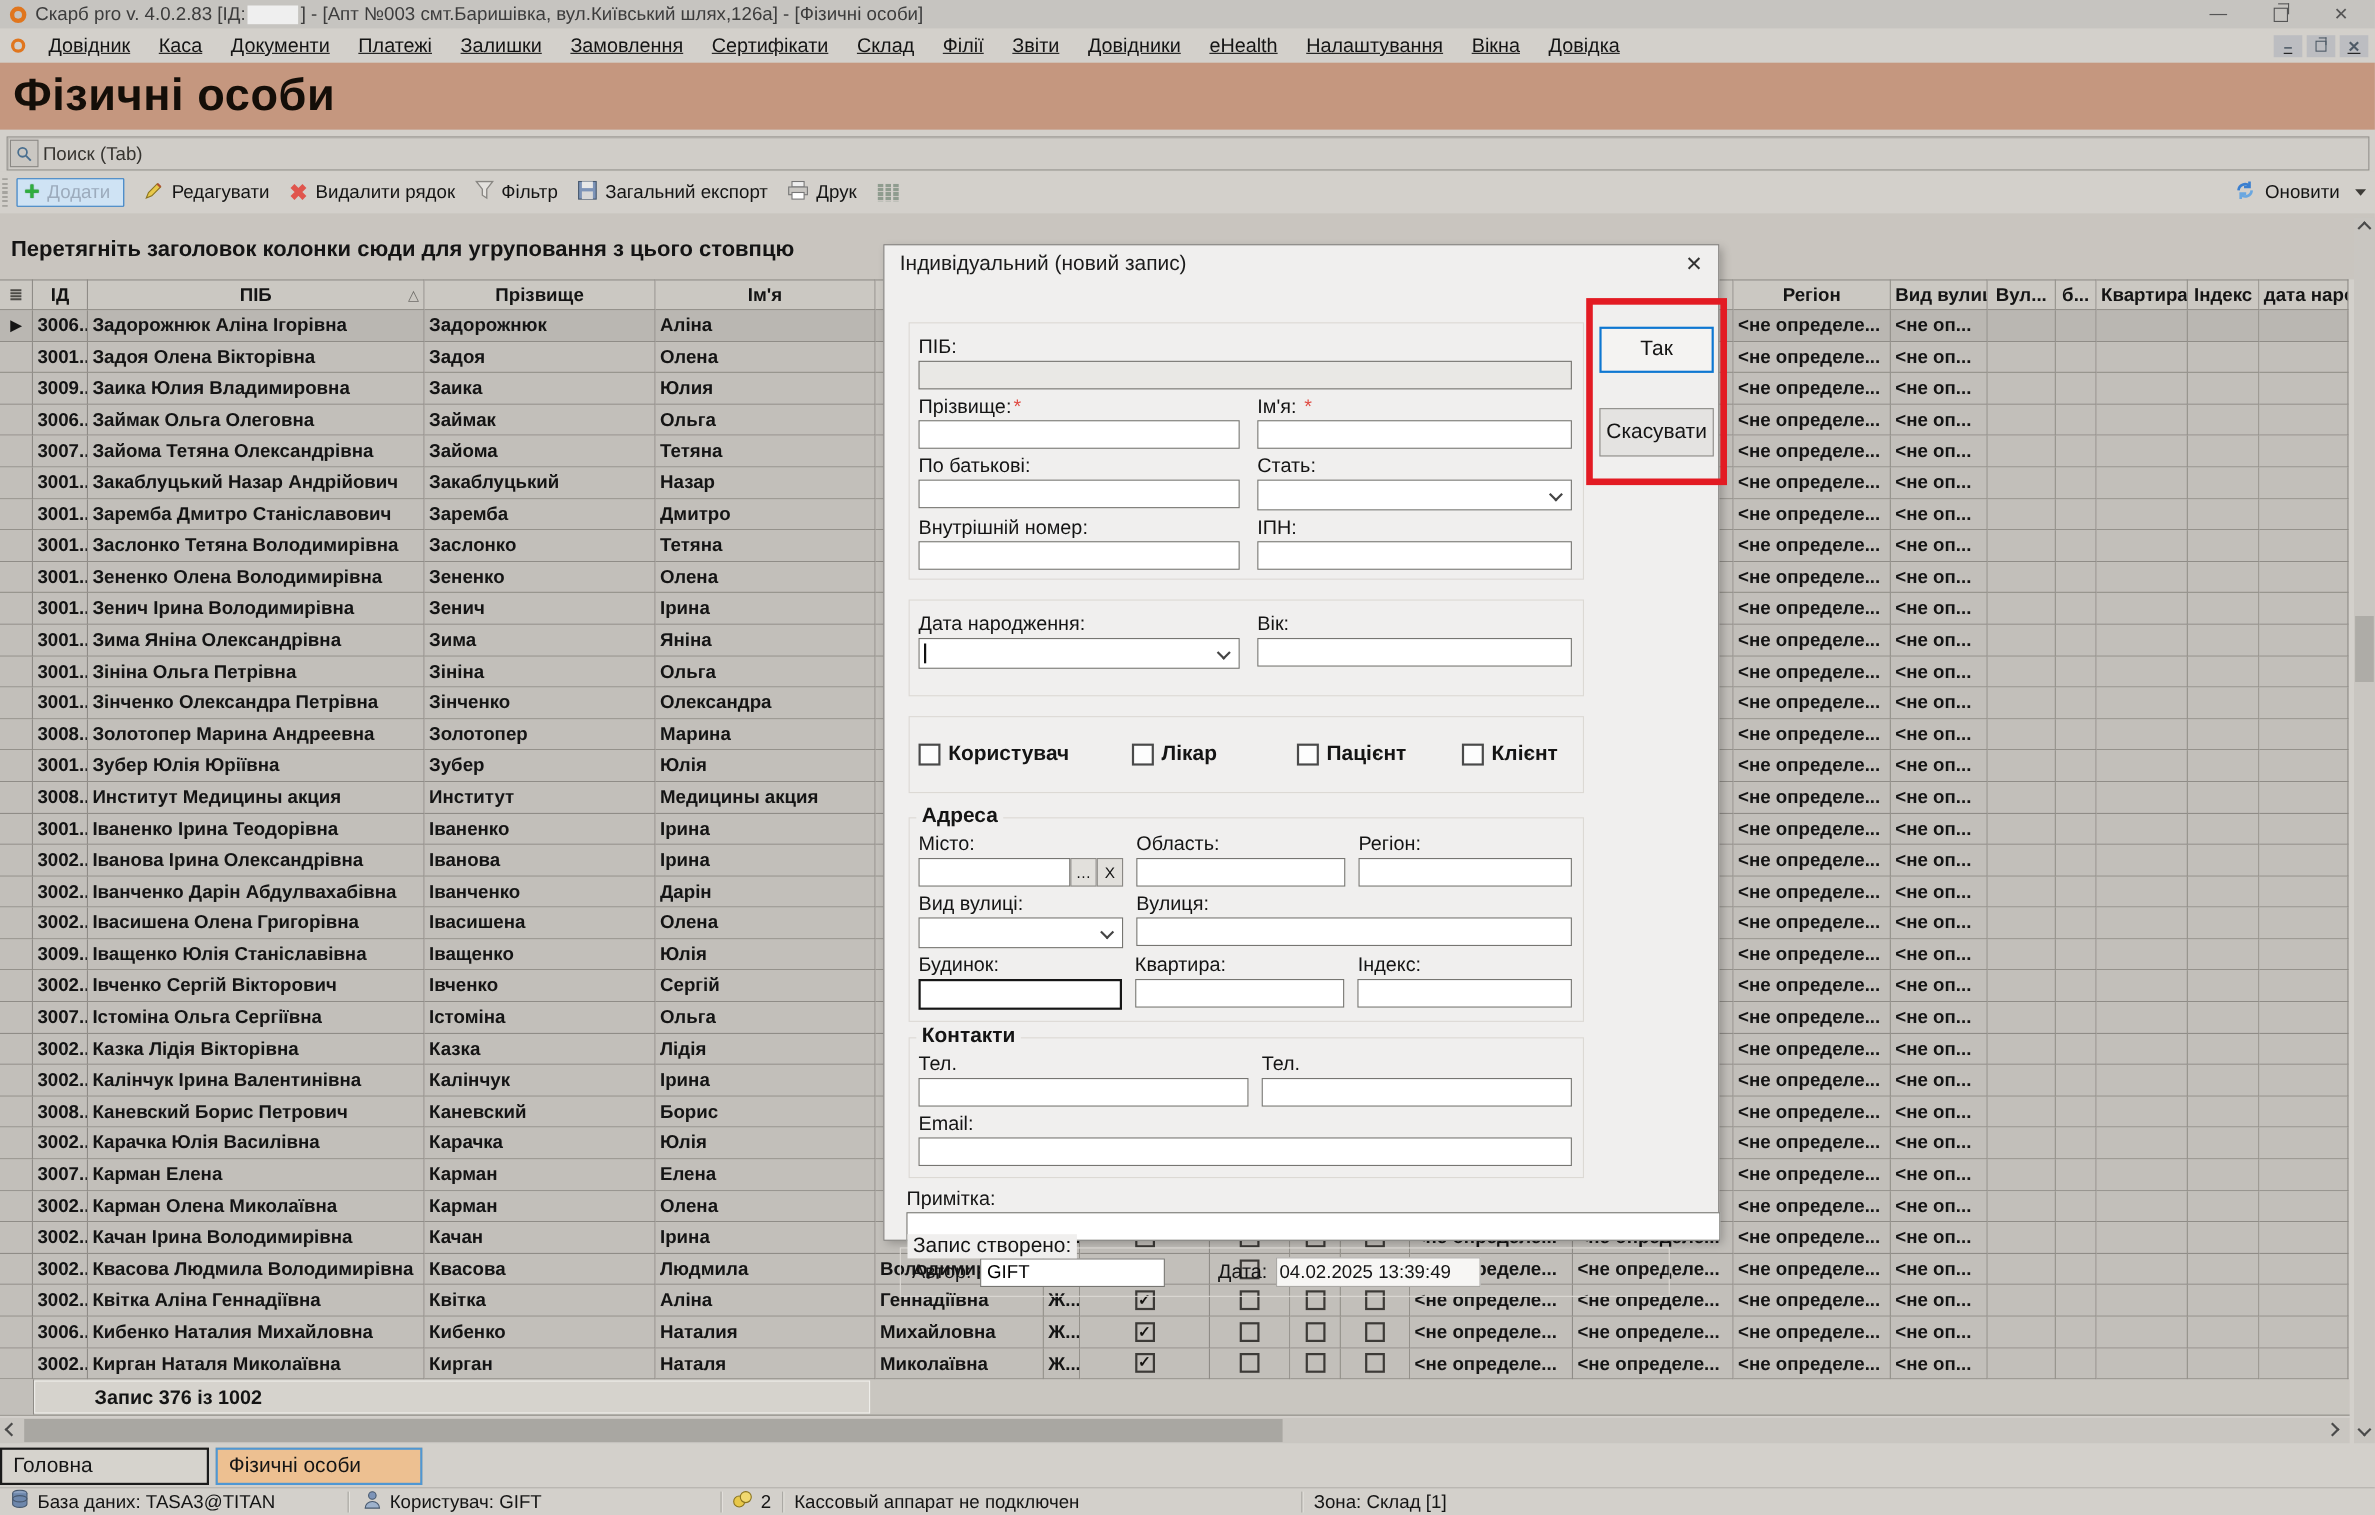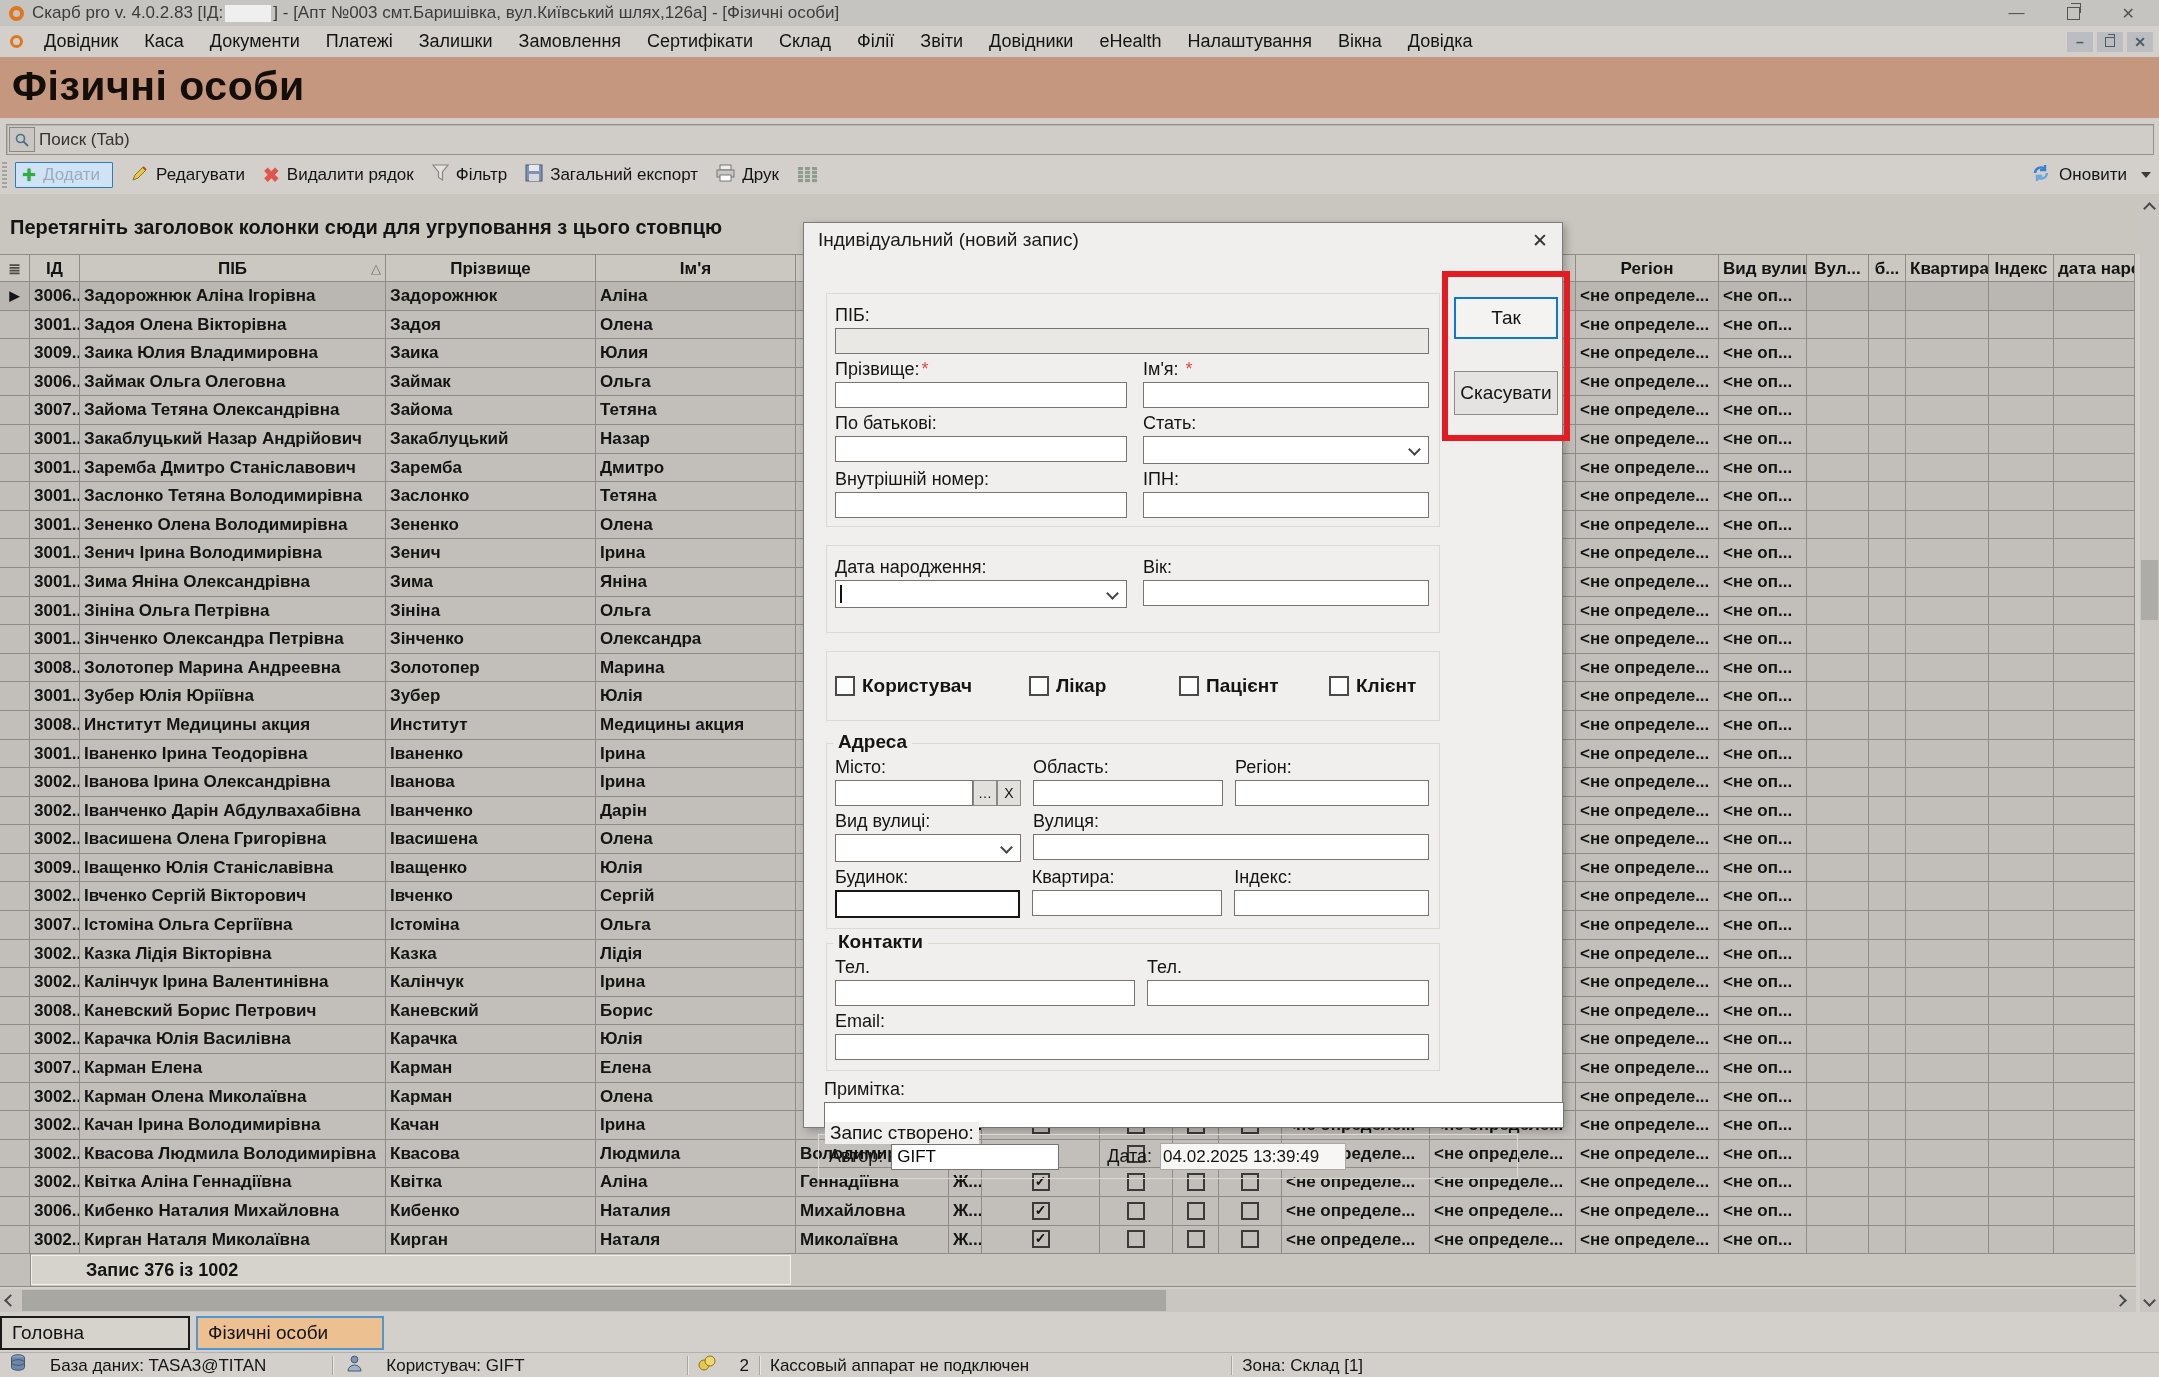--- a/index.html
+++ b/index.html
@@ -10,21 +10,21 @@
             display:flex;align-items:center;font-size:17px;color:#3c3c3c;}
   .applogo{width:15px;height:15px;border:4px solid #e0761e;border-radius:50%;margin:0 8px 0 9px;box-sizing:border-box;}
   .applogo.small{width:13px;height:13px;border-width:3.5px;margin:0 8px 0 10px;}
   .redact{display:inline-block;width:46px;height:17px;background:#efefef;vertical-align:middle;margin:0 2px;}
   .winbtns{margin-left:auto;display:flex;align-items:center;gap:42px;margin-right:24px;color:#555;}
   .winbtns .glyph{font-size:16px;}
   .rest{display:inline-block;width:11px;height:11px;border:1.5px solid #555;position:relative;background:transparent;}
   .rest:before{content:"";position:absolute;left:3px;top:-5px;width:9px;height:9px;border:1.5px solid #555;border-bottom:none;border-left:none;}
   
   .menubar{position:absolute;left:0;top:26px;width:2159px;height:31px;background:#d3d0cb;
-           display:flex;align-items:center;font-size:18px;}
+           display:flex;align-items:center;font-size:18px;text-decoration:underline;}
   .mi{margin:0 13px;cursor:default;}
   .mdibtns{margin-left:auto;display:flex;gap:4px;margin-right:6px;}
   .mdib{width:26px;height:20px;background:#bcbdc1;display:flex;align-items:center;justify-content:center;
         color:#4e5a66;font-size:14px;font-weight:bold;}
   .mdib .rest{width:8px;height:8px;border-color:#4e5a66;}
   .mdib .rest:before{width:6px;height:6px;border-color:#4e5a66;left:2px;top:-4px;}
   
   .banner{position:absolute;left:0;top:57px;width:2159px;height:61px;background:#c5977f;}
   .banner .pgtitle{font-size:41px;font-weight:bold;color:#140e08;margin:6px 0 0 12px;letter-spacing:.5px;}
   
@@ -78,21 +78,21 @@
   .chev.u{transform:rotate(-135deg);} .chev.d{transform:rotate(45deg);}
   .vscroll{position:absolute;left:2140px;top:198px;width:19px;height:1114px;background:#c9c6c1;}
   .vthumb{position:absolute;left:1px;top:362px;width:17px;height:60px;background:#aeaca7;}
   .tabsband{position:absolute;left:0;top:1316px;width:2159px;height:36px;}
   .tab{position:absolute;top:0;height:34px;box-sizing:border-box;font-size:19px;display:flex;align-items:center;padding:0 10px;}
   .tab.home{left:0;width:190px;background:#d6d3cd;border:2px solid #1a1a1a;}
   .tab.cur{left:196px;width:188px;background:#edc091;border:2px solid #4f97d3;}
   .statusbar{position:absolute;left:0;top:1352px;width:2159px;height:25px;background:#d3d0cb;border-top:1px solid #b3b1ac;
              display:flex;align-items:center;font-size:17px;}
   .sep{width:1px;height:19px;background:#a7a5a0;box-shadow:1px 0 0 #e8e6e2;}
-  .sitem{display:flex;align-items:center;gap:24px;padding:0 10px;}
+  .sitem{display:flex;align-items:center;gap:8px;padding:0 10px;}
   
   .dialog{position:absolute;left:803px;top:222px;width:760px;height:906px;background:#f0efee;
           border:1px solid #7d7b77;box-shadow:3px 3px 8px rgba(0,0,0,.25);box-sizing:border-box;z-index:10;font-size:18px;}
   .dlg-t{height:34px;display:flex;align-items:center;padding:0 14px;font-size:19px;color:#1b1b1b;}
   .dlg-x{margin-left:auto;font-size:19px;color:#333;cursor:default;}
   .dlg-main{margin-left:22px;width:614px;}
   .g{border:1px solid #dcd9d4;background:#f0efee;box-sizing:border-box;}
   .g1{margin-top:36px;padding:6px 10px 8px 8px;}
   .g2{margin-top:18px;padding:6px 10px 24px 8px;}
   .g3{margin-top:18px;height:70px;display:flex;align-items:center;}

